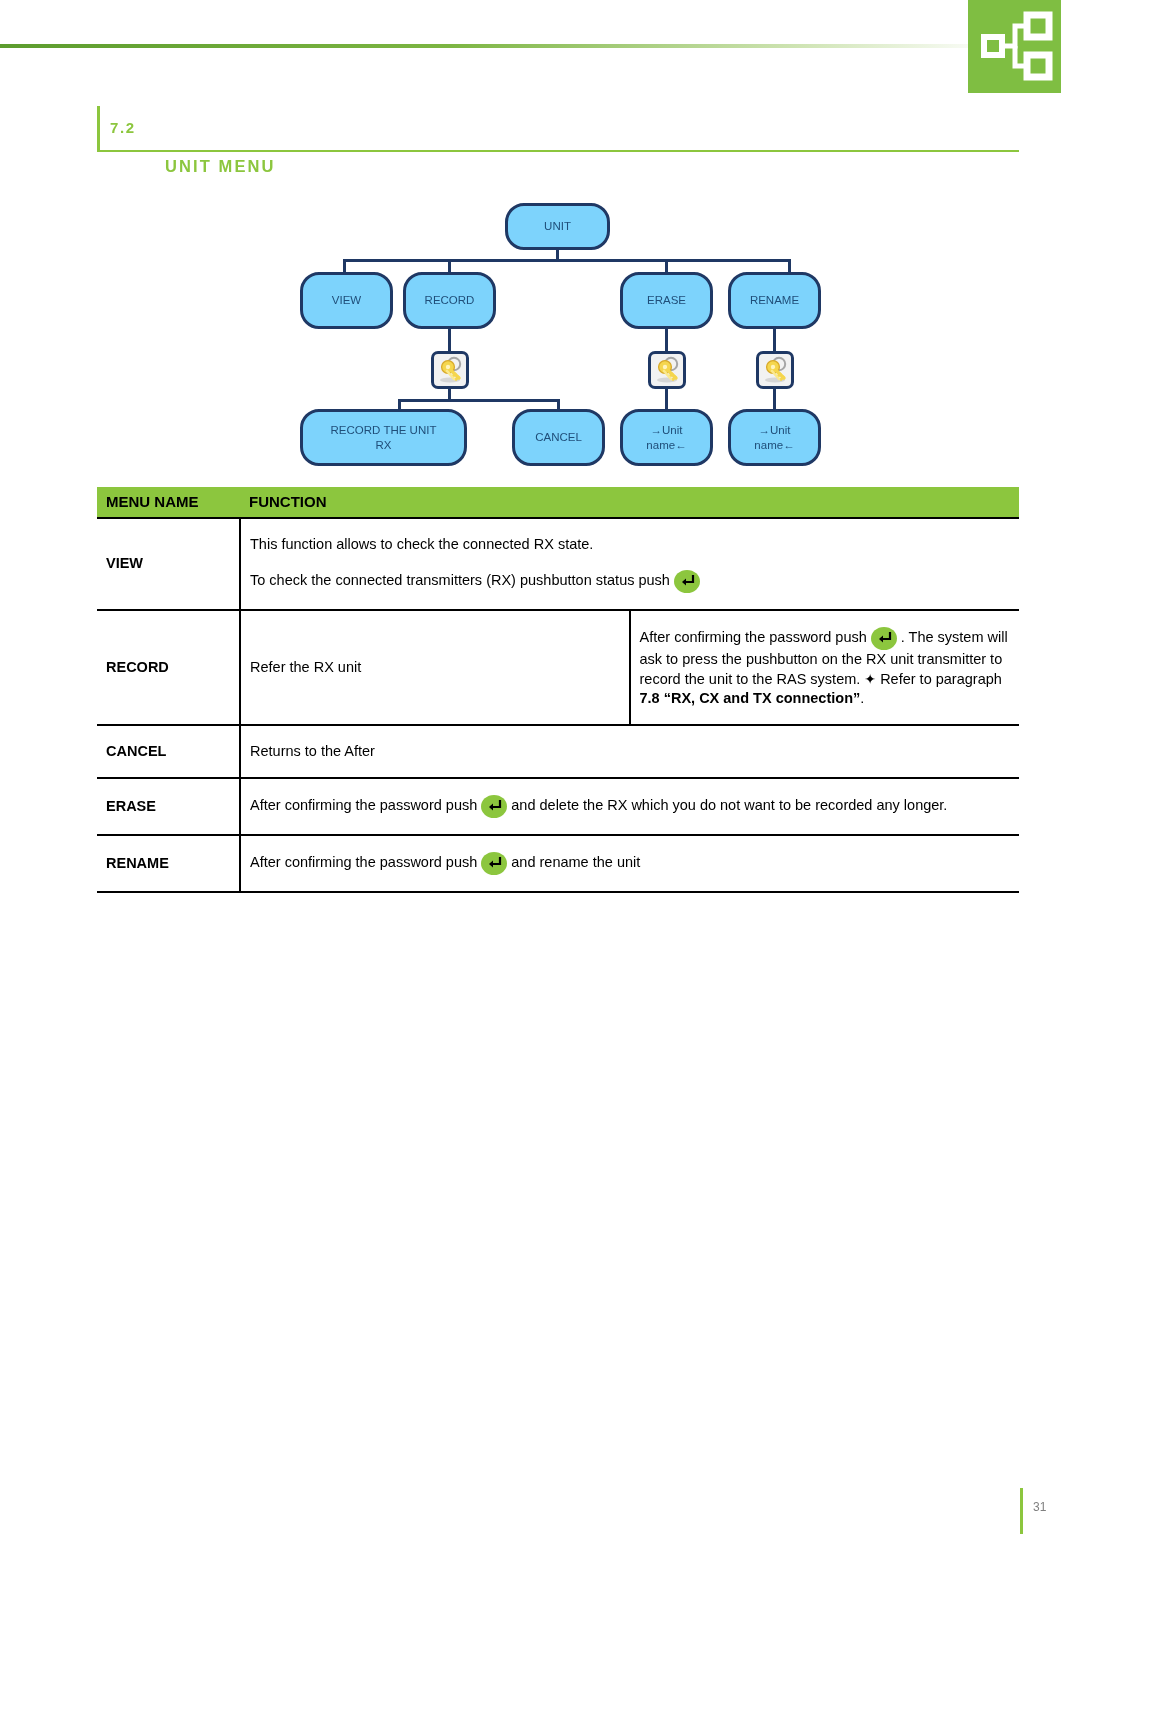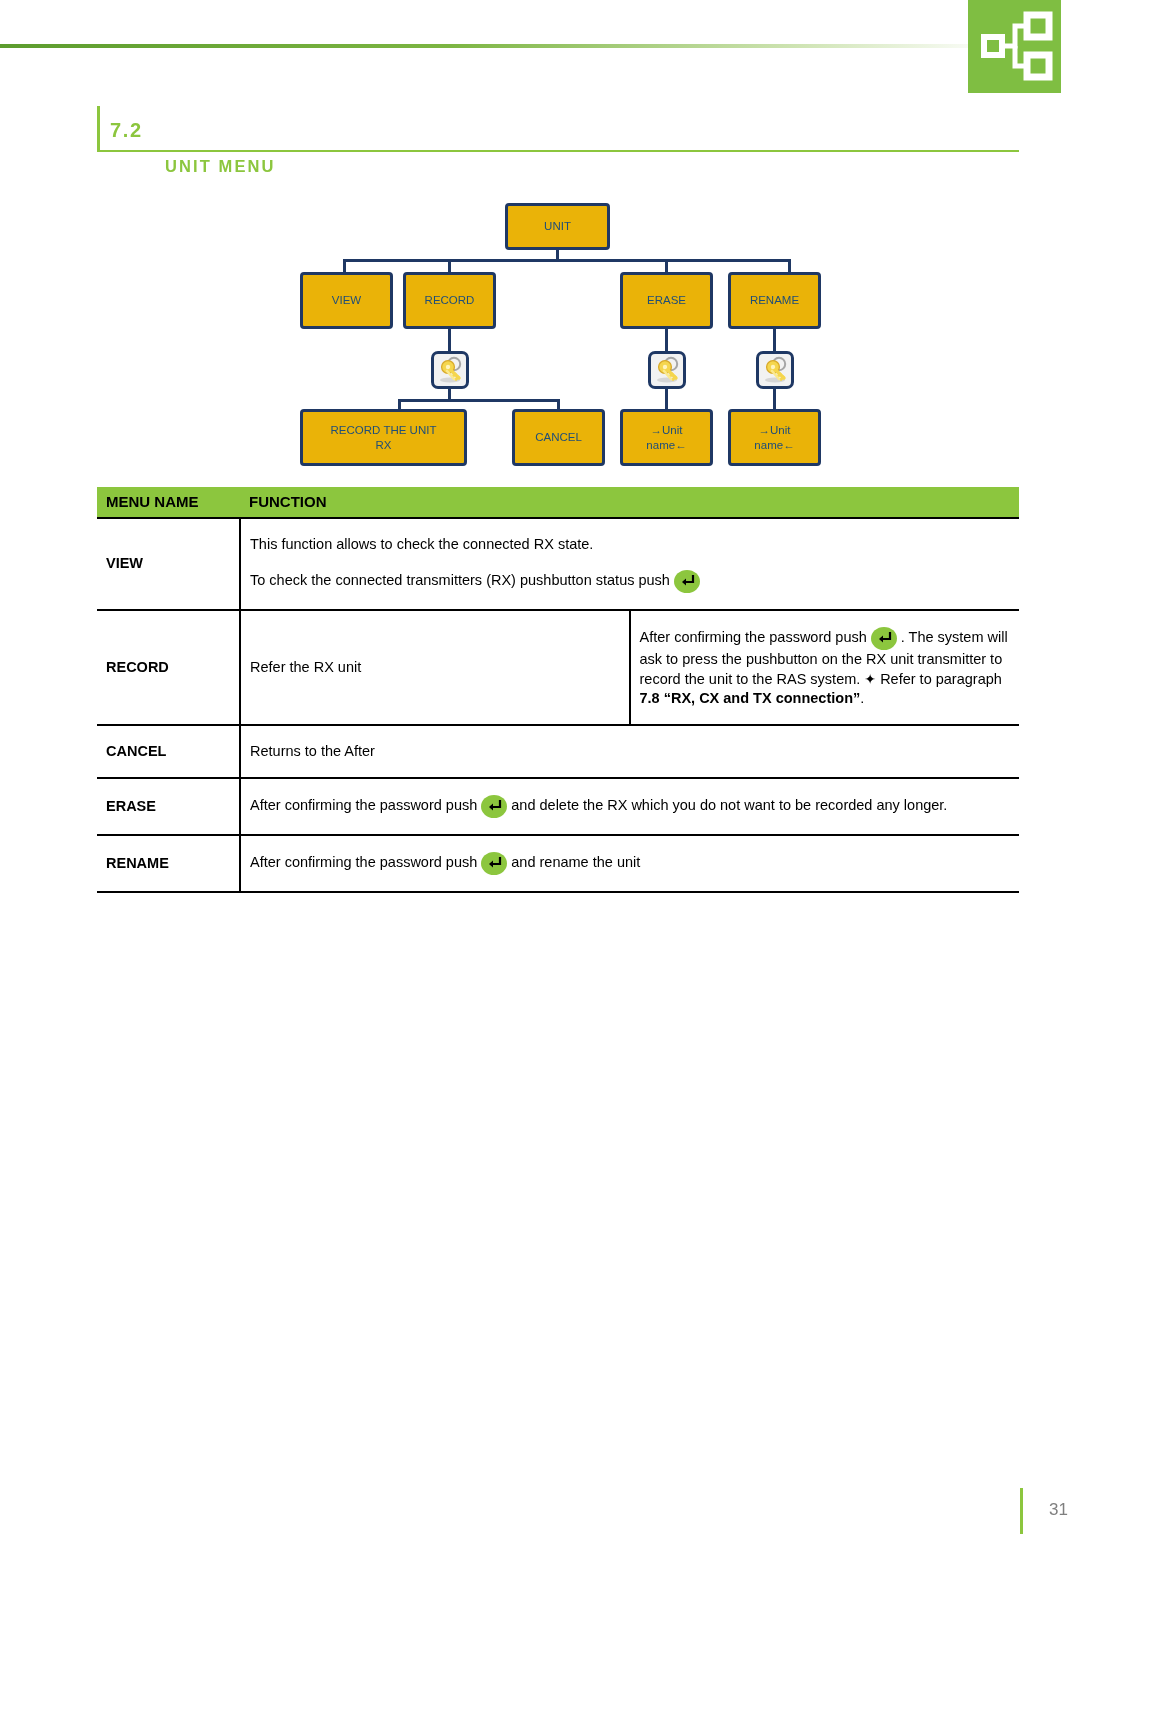--- a/index.html
+++ b/index.html
@@ -53,21 +53,21 @@
     position: absolute;
     left: 0; top: 0;
     width: 3px;
     height: 44px;
     background: #8cc63e;
   }
   .section-num {
     position: absolute;
     left: 13px;
     top: 13px;
-    font-size: 20px;
+    font-size: 15px;
     font-weight: bold;
     letter-spacing: 1.6px;
     color: #8cc63e;
   }
   .section-name {
     position: absolute;
     left: 68px;
     top: 13px;
     font-size: 16.5px;
     font-weight: bold;
@@ -89,22 +89,22 @@
     position: absolute;
     top: 185px;
     left: 290px;
     width: 545px;
     height: 290px;
   }
   .node {
     position: absolute;
     box-sizing: border-box;
     border: 3px solid #1f3864;
-    border-radius: 4px;
-    background: #eab308;
+    border-radius: 19px;
+    background: #7dd3fc;
     color: #1f4e79;
     font-size: 11.5px;
     display: flex;
     align-items: center;
     justify-content: center;
     text-align: center;
     line-height: 1.25;
     z-index: 3;
   }
   .node.keynode {
@@ -196,23 +196,23 @@
   }
   .footer-bar {
     position: absolute;
     left: 0; top: 0;
     width: 3px;
     height: 46px;
     background: #8cc63e;
   }
   .footer-num {
     position: absolute;
-    left: 29px;
+    left: 13px;
     top: 12px;
-    font-size: 17px;
+    font-size: 12px;
     color: #7f7f7f;
   }
 </style>
 </head>
 <body>
 
 <div class="header">
   <div class="header-rule"></div>
   <div class="header-logo">
     <span>

